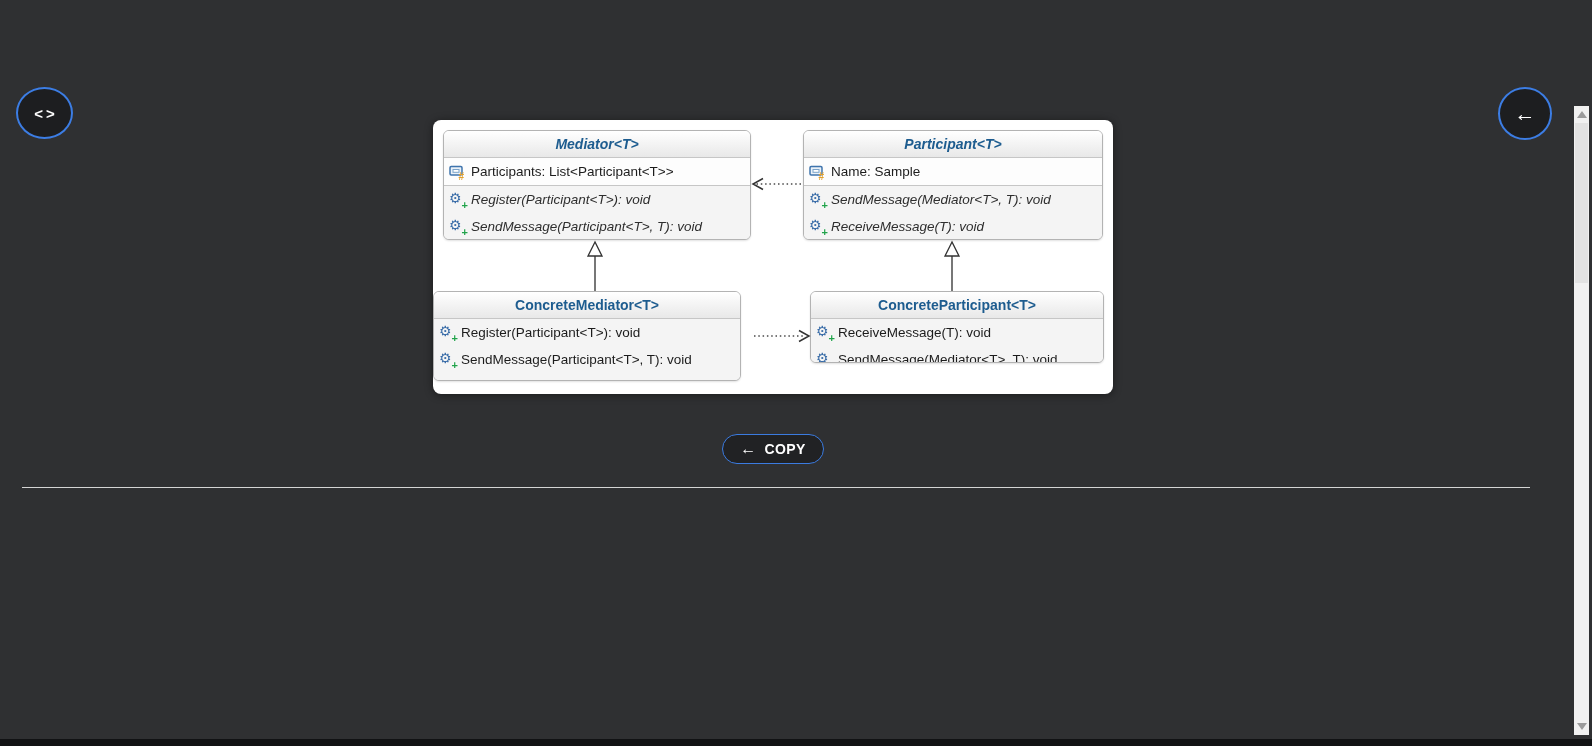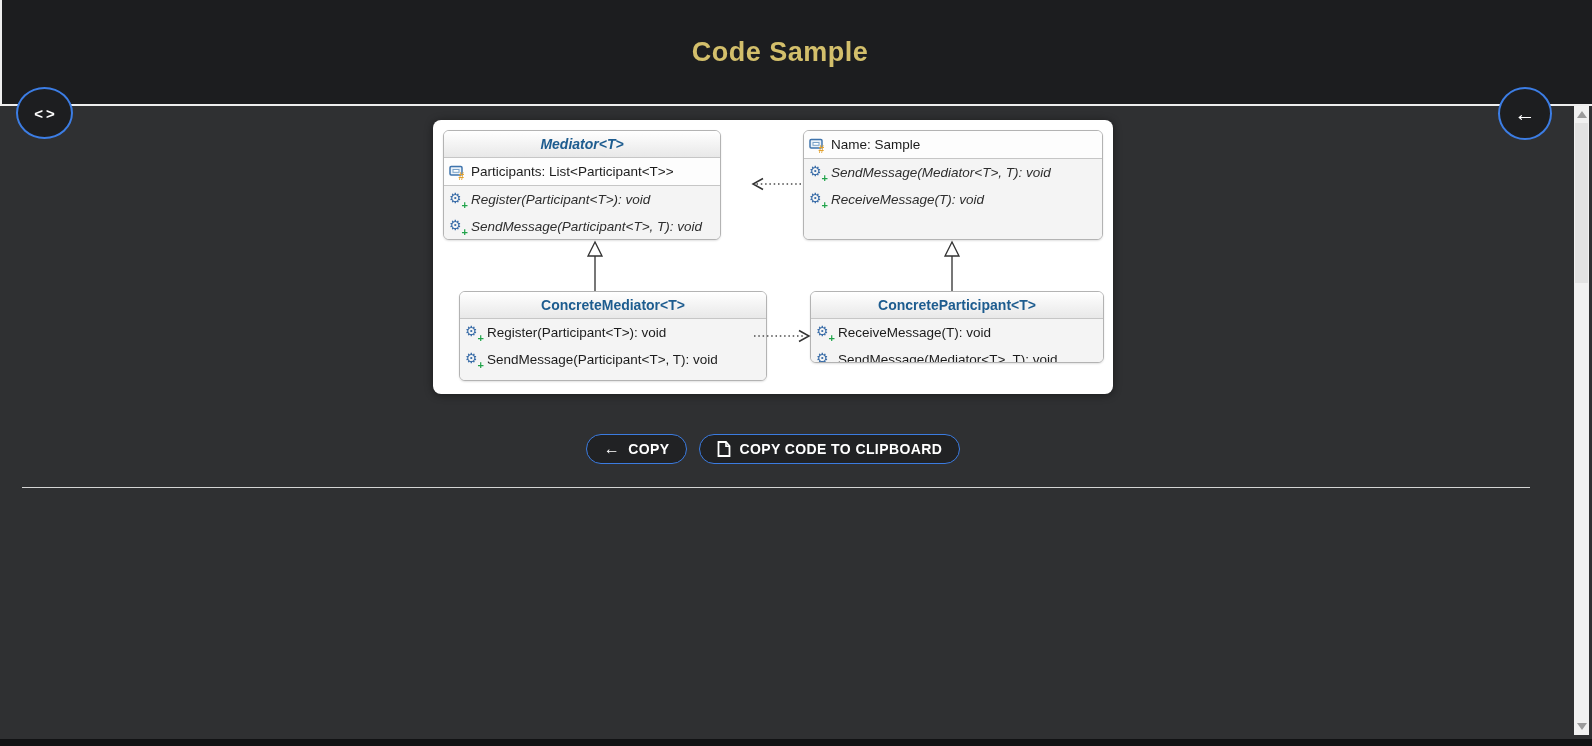--- a/index.html
+++ b/index.html
@@ -94,35 +94,32 @@
   .sb-down { bottom:5px; border-top:7px solid #9b9b9b; }
   .sb-thumb { position:absolute; top:17px; left:1px; right:1px; height:160px; background:#e2e2e2; cursor:pointer; }
 
   .bottom-strip { position:absolute; left:0; right:0; bottom:0; height:7px; background:#111214; }
 </style>
 </head>
 <body>
 
 <div class="screen">
 
-  <header class="topbar">
-    <h1 class="title">Code Sample</h1>
-  </header>
 
   <button class="fab fab-left">
     <span class="glyph">&lt;&gt;</span>
   </button>
 
   <button class="fab fab-right">
     <span class="glyph">←</span>
   </button>
 
   <div class="diagram-panel">
 
-    <div class="uml-class abstract" style="left:10px; top:10px; width:278px; height:110px;">
+    <div class="uml-class abstract" style="left:10px; top:10px; width:308px; height:110px;">
       <div class="uml-name">Mediator&lt;T&gt;</div>
       <div class="uml-fields">
         <div class="uml-row">
           <span class="fico">
             <svg width="18" height="16" viewBox="0 0 18 16">
               <rect x="1" y="2.5" width="12" height="8.5" rx="1.2" fill="#eaf1f8" stroke="#3f74ad" stroke-width="1.5"></rect>
               <rect x="4" y="5.5" width="6" height="2.8" fill="#ffffff" stroke="#7ba3c9" stroke-width="1"></rect>
               <text x="9.5" y="15.5" font-size="10" font-weight="bold" fill="#e2a12f">#</text>
             </svg>
           </span>
@@ -141,20 +138,21 @@
           <span class="mico">
             <span class="gear">⚙</span>
             <span class="plus">+</span>
           </span>
           <span class="txt">SendMessage(Participant&lt;T&gt;, T): void</span>
         </div>
       </div>
     </div>
 
     <div class="uml-class abstract" style="left:370px; top:10px; width:300px; height:110px;">
+      <div class="uml-name">Participant&lt;T&gt;</div>
       <div class="uml-fields">
         <div class="uml-row">
           <span class="fico">
             <svg width="18" height="16" viewBox="0 0 18 16">
               <rect x="1" y="2.5" width="12" height="8.5" rx="1.2" fill="#eaf1f8" stroke="#3f74ad" stroke-width="1.5"></rect>
               <rect x="4" y="5.5" width="6" height="2.8" fill="#ffffff" stroke="#7ba3c9" stroke-width="1"></rect>
               <text x="9.5" y="15.5" font-size="10" font-weight="bold" fill="#e2a12f">#</text>
             </svg>
           </span>
           <span class="txt">Name: Sample</span>
@@ -171,21 +169,21 @@
         <div class="uml-row">
           <span class="mico">
             <span class="gear">⚙</span>
             <span class="plus">+</span>
           </span>
           <span class="txt">ReceiveMessage(T): void</span>
         </div>
       </div>
     </div>
 
-    <div class="uml-class" style="left:26px; top:171px; width:308px; height:90px;">
+    <div class="uml-class" style="left:0; top:171px; width:308px; height:90px;">
       <div class="uml-name">ConcreteMediator&lt;T&gt;</div>
       <div class="uml-methods">
         <div class="uml-row">
           <span class="mico">
             <span class="gear">⚙</span>
             <span class="plus">+</span>
           </span>
           <span class="txt">Register(Participant&lt;T&gt;): void</span>
         </div>
         <div class="uml-row">
@@ -232,29 +230,20 @@
       <line x1="321" y1="216" x2="370" y2="216" stroke="#4a4a4a" stroke-width="1.4" stroke-dasharray="1.5,2.8"></line>
       <path d="M366 210.5 L376 216 L366 221.5" fill="none" stroke="#333333" stroke-width="1.5"></path>
     </svg>
   </div>
 
   <div class="actions">
     <button class="pill">
       <span class="pill-glyph">←</span>
       <span>COPY</span>
     </button>
-    <button class="pill">
-      <span class="pill-glyph">
-        <svg width="14" height="16" viewBox="0 0 14 16" style="display:block">
-          <path d="M1.5 1 h7.5 l3.5 4 v10 h-11 z" fill="none" stroke="#ffffff" stroke-width="1.8"></path>
-          <path d="M9 1 v4.2 h3.6" fill="none" stroke="#ffffff" stroke-width="1.6"></path>
-        </svg>
-      </span>
-      <span>COPY CODE TO CLIPBOARD</span>
-    </button>
   </div>
 
   <hr class="divider">
 
   <div class="scrollbar">
     <div class="sb-up"></div>
     <div class="sb-thumb"></div>
     <div class="sb-down"></div>
   </div>
 

